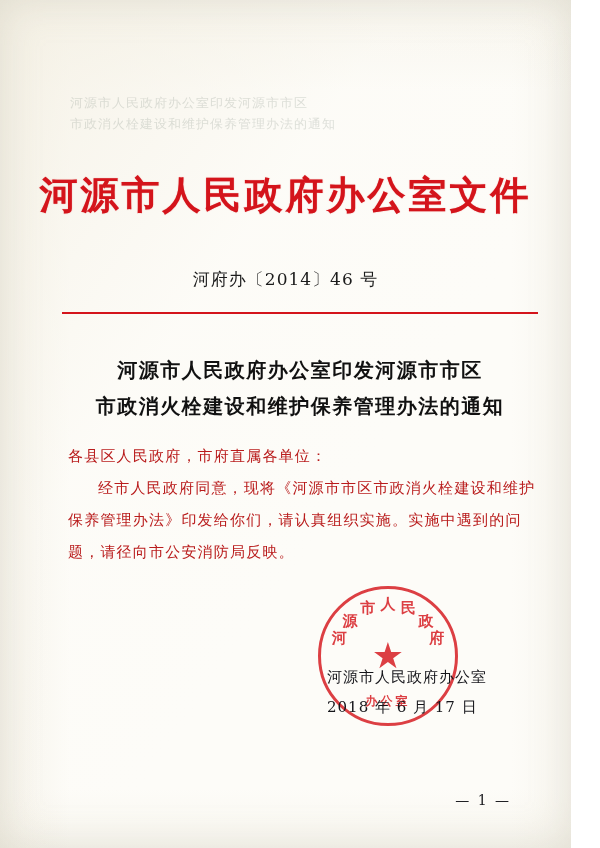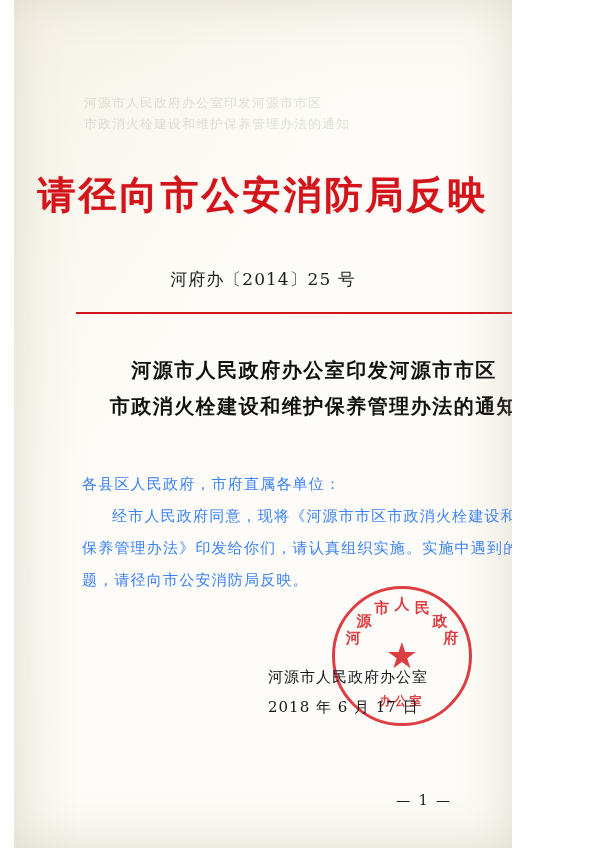--- a/index.html
+++ b/index.html
@@ -5,25 +5,24 @@
   html, body {
     margin: 0;
     padding: 0;
     background: #ffffff;
   }
   body {
     font-family: "DejaVu Serif", "Liberation Serif", serif;
   }
   .page {
     position: relative;
-    width: 498px;
+    width: 571px;
     height: 848px;
     background: #fdfcf8;
     overflow: hidden;
-    margin-left: 14px;
   }
   
   .paper-tint {
     position: absolute;
     inset: 0;
     background:
       linear-gradient(125deg, rgba(244,240,228,0.85) 0%, rgba(252,250,244,0.25) 35%, rgba(255,255,255,0) 60%),
       linear-gradient(to right, rgba(238,233,220,0.55) 0px, rgba(255,255,255,0) 70px),
       linear-gradient(to bottom, rgba(240,236,224,0.5) 0px, rgba(255,255,255,0) 90px),
       linear-gradient(to left, rgba(242,238,228,0.45) 0px, rgba(255,255,255,0) 60px),
@@ -84,22 +83,22 @@
     color: #111;
     font-size: 20px;
     font-weight: bold;
     line-height: 36px;
     letter-spacing: 1.5px;
   }
   .body-block {
     position: absolute;
     left: 68px;
     width: 468px;
-    top: 468px;
-    color: #3b82f6;
+    top: 440px;
+    color: #b91c1c;
     font-size: 15px;
     line-height: 32px;
     letter-spacing: 1.2px;
   }
   .body-block .salutation {
     text-indent: 0;
   }
   .body-block .para {
     text-indent: 2em;
   }
@@ -186,23 +185,23 @@
 </head>
 <body>
 
 <div class="page">
 
   <div class="paper-tint"></div>
 
   <div class="ghost">河源市人民政府办公室印发河源市市区
 市政消火栓建设和维护保养管理办法的通知</div>
 
-  <div class="masthead">请径向市公安消防局反映</div>
-
-  <div class="doc-number">河府办〔2014〕25 号</div>
+  <div class="masthead">河源市人民政府办公室文件</div>
+
+  <div class="doc-number">河府办〔2014〕46 号</div>
 
   <div class="red-rule"></div>
 
   <div class="title-block">
     <div>河源市人民政府办公室印发河源市市区</div>
     <div>市政消火栓建设和维护保养管理办法的通知</div>
   </div>
 
   <div class="body-block">
     <div class="salutation">各县区人民政府，市府直属各单位：</div>

